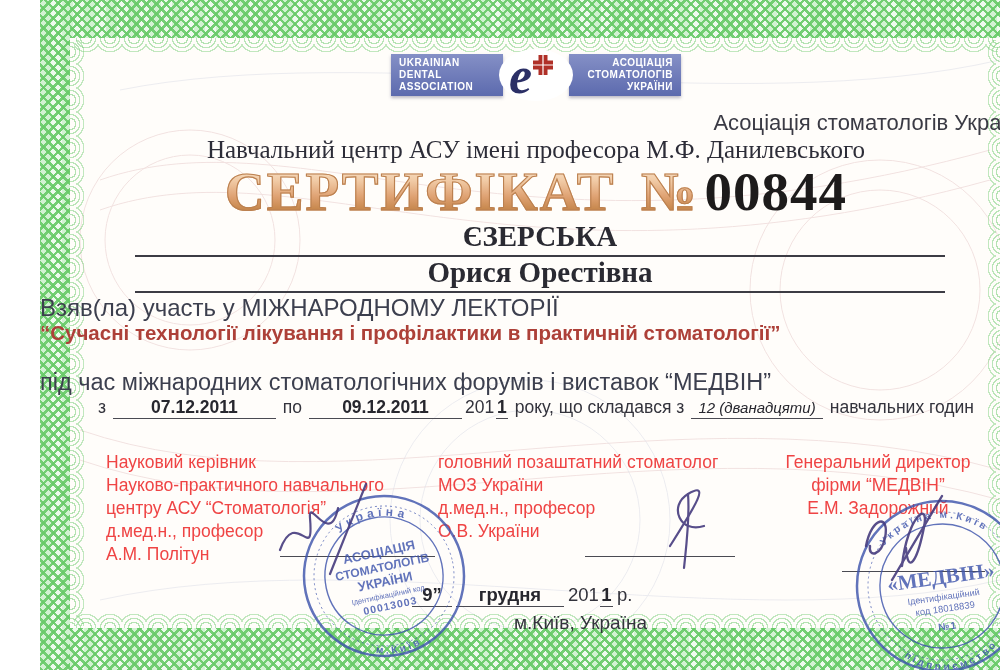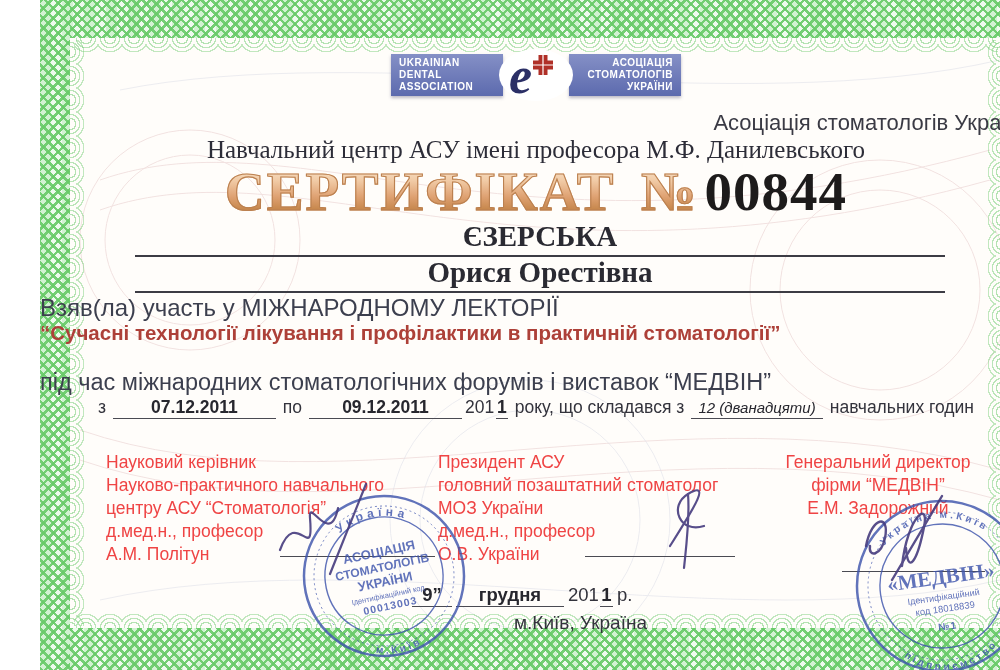--- a/index.html
+++ b/index.html
@@ -164,21 +164,20 @@
     </div>
 
     <div class="sig-block sig-left">
       <div>Науковий керівник</div>
       <div>Науково-практичного навчального</div>
       <div>центру АСУ “Стоматологія”</div>
       <div>д.мед.н., професор</div>
       <div>А.М. Політун</div>
     </div>
     <div class="sig-block sig-mid">
-      <div>Президент АСУ</div>
       <div>головний позаштатний стоматолог</div>
       <div>МОЗ України</div>
       <div>д.мед.н., професор</div>
       <div>О.В. України</div>
     </div>
     <div class="sig-block sig-right">
       <div>Генеральний директор</div>
       <div>фірми “МЕДВІН”</div>
       <div>Е.М. Задорожний</div>
     </div>

